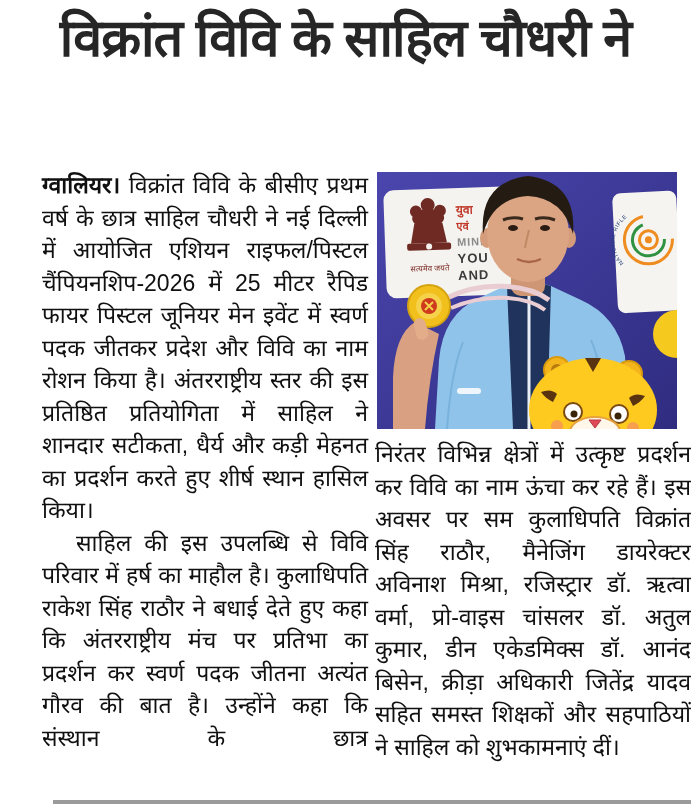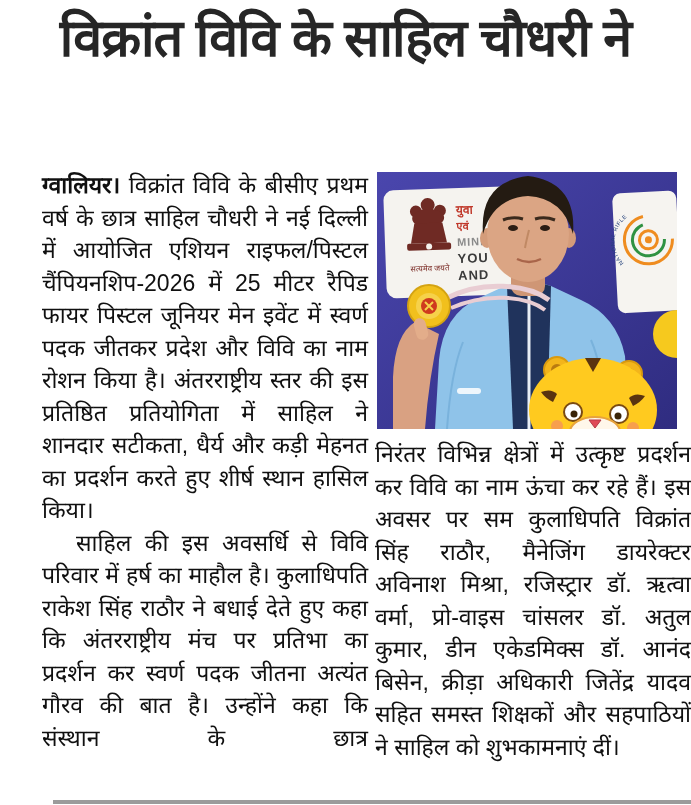--- a/index.html
+++ b/index.html
@@ -35,21 +35,21 @@
 
   <h1 class="headline">
     <span>विक्रांत विवि के साहिल चौधरी ने</span><br>
   </h1>
 
   <div class="col-left body-text">
     <p>
       <strong class="dateline">ग्वालियर।</strong>
       <span>विक्रांत विवि के बीसीए प्रथम वर्ष के छात्र साहिल चौधरी ने नई दिल्ली में आयोजित एशियन राइफल/पिस्टल चैंपियनशिप-2026 में 25 मीटर रैपिड फायर पिस्टल जूनियर मेन इवेंट में स्वर्ण पदक जीतकर प्रदेश और विवि का नाम रोशन किया है। अंतरराष्ट्रीय स्तर की इस प्रतिष्ठित प्रतियोगिता में साहिल ने शानदार सटीकता, धैर्य और कड़ी मेहनत का प्रदर्शन करते हुए शीर्ष स्थान हासिल किया।</span>
     </p>
-    <p class="para-indent">साहिल की इस अवसर्धि से विवि परिवार में हर्ष का माहौल है। कुलाधिपति राकेश सिंह राठौर ने बधाई देते हुए कहा कि अंतरराष्ट्रीय मंच पर प्रतिभा का प्रदर्शन कर स्वर्ण पदक जीतना अत्यंत गौरव की बात है। उन्होंने कहा कि संस्थान के छात्र</p>
+    <p class="para-indent">साहिल की इस उपलब्धि से विवि परिवार में हर्ष का माहौल है। कुलाधिपति राकेश सिंह राठौर ने बधाई देते हुए कहा कि अंतरराष्ट्रीय मंच पर प्रतिभा का प्रदर्शन कर स्वर्ण पदक जीतना अत्यंत गौरव की बात है। उन्होंने कहा कि संस्थान के छात्र</p>
   </div>
 
   <div class="photo">
     <svg width="300" height="257" viewBox="0 0 300 257" xmlns="http://www.w3.org/2000/svg">
       <defs>
         <linearGradient id="bgGrad" x1="0" y1="0" x2="1" y2="1">
           <stop offset="0" stop-color="#4a46ad"></stop>
           <stop offset="1" stop-color="#2f2c80"></stop>
         </linearGradient>
         <path id="nraiArc" d="M 246,90 A 30,30 0 0 1 251,45" fill="none"></path>

